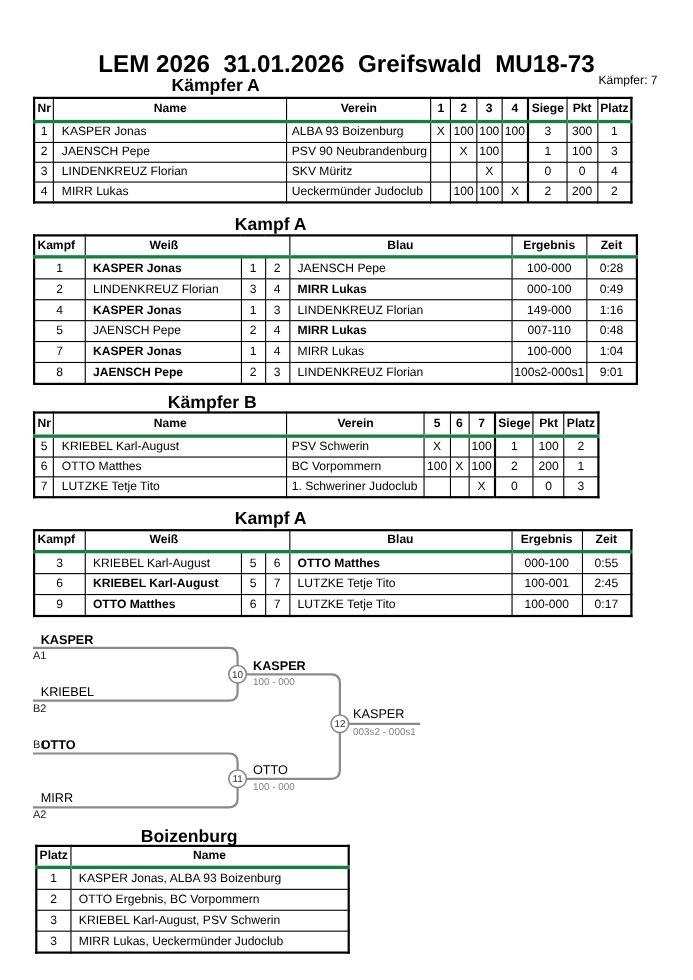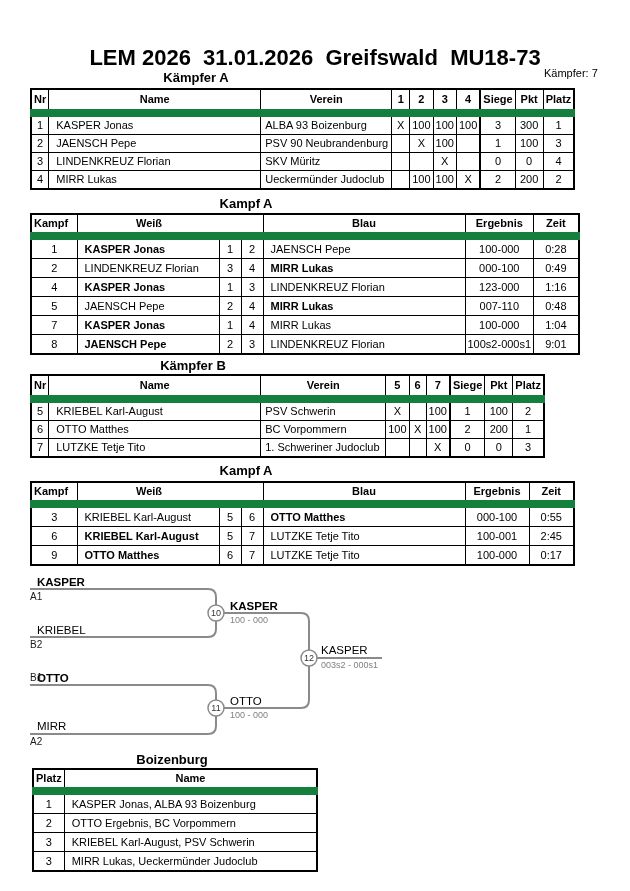--- a/index.html
+++ b/index.html
@@ -4,35 +4,35 @@
 <style>
   html,body{margin:0;padding:0;}
   body{
     width:630px;height:891px;background:#ffffff;position:relative;
     font-family:"Liberation Sans", sans-serif;color:#000;overflow:hidden;
   }
   .abs{position:absolute;}
   .main-title{position:absolute;top:45px;left:0;width:630px;text-align:center;
     font-size:22px;font-weight:bold;line-height:26px;}
   .fighters{position:absolute;top:67px;left:544px;font-size:11px;}
-  .sec-title{position:absolute;transform:translateX(-50%);font-size:13px;font-weight:bold;}
+  .sec-title{position:absolute;transform:translateX(-50%);font-size:16px;font-weight:bold;}
   table{border-collapse:collapse;table-layout:fixed;font-size:11px;border:2px solid #000;}
   th,td{border:1px solid #000;padding:0 2px;text-align:center;white-space:nowrap;
     overflow:visible;line-height:1.15;}
   th{font-weight:bold;}
   .pool thead th{height:19px;}
   .pool tbody td{height:17px;}
   .match thead th{height:17px;}
   .match tbody td{height:18px;}
   .res thead th{height:17px;}
   .res tbody td{height:18px;}
   .tl{text-align:left;padding-left:7px;}
   .hl{text-align:left;padding-left:2px;}
   .thl{border-left:2px solid #000;}
-  .thb{border-bottom:8px solid #15803d;}
+  .thb{border-bottom:3px solid #15803d;}
   .b{font-weight:bold;}
   .weiss-head{padding-right:44px;}
   .bk-seed{position:absolute;font-size:11.5px;}
   .bk-label{position:absolute;font-size:10px;color:#1a1a1a;}
   .bk-win{position:absolute;font-size:11.5px;}
   .bk-score{position:absolute;font-size:9px;color:#808080;}
   svg{display:block;}
 </style>
 </head>
 <body>
@@ -164,21 +164,21 @@
       <td class="tl"><span class="b">MIRR Lukas</span></td>
       <td>000-100</td>
       <td>0:49</td>
     </tr>
       <tr>
       <td>4</td>
       <td class="tl"><span class="b">KASPER Jonas</span></td>
       <td>1</td>
       <td>3</td>
       <td class="tl"><span class="">LINDENKREUZ Florian</span></td>
-      <td>123-000</td>
+      <td>149-000</td>
       <td>1:16</td>
     </tr>
       <tr>
       <td>5</td>
       <td class="tl"><span class="">JAENSCH Pepe</span></td>
       <td>2</td>
       <td>4</td>
       <td class="tl"><span class="b">MIRR Lukas</span></td>
       <td>007-110</td>
       <td>0:48</td>

